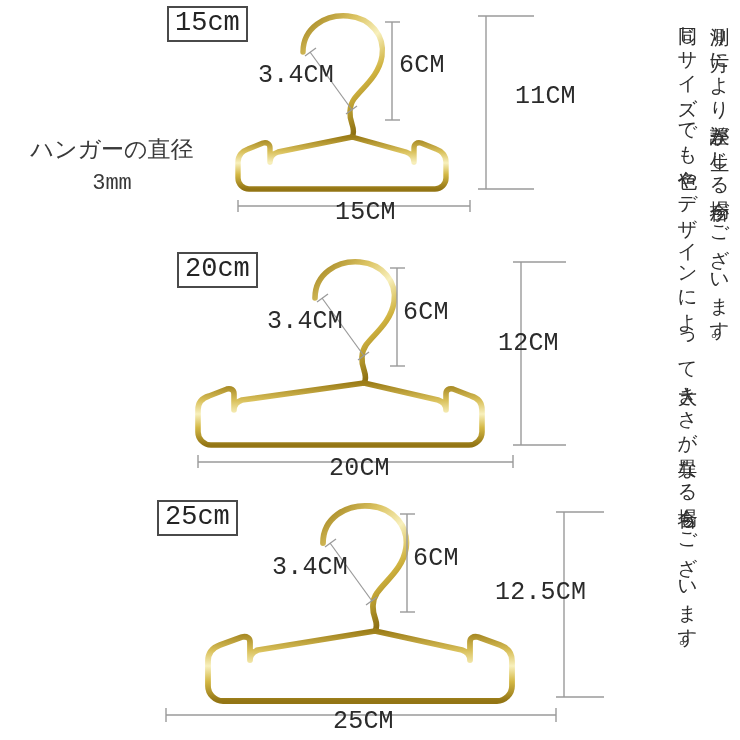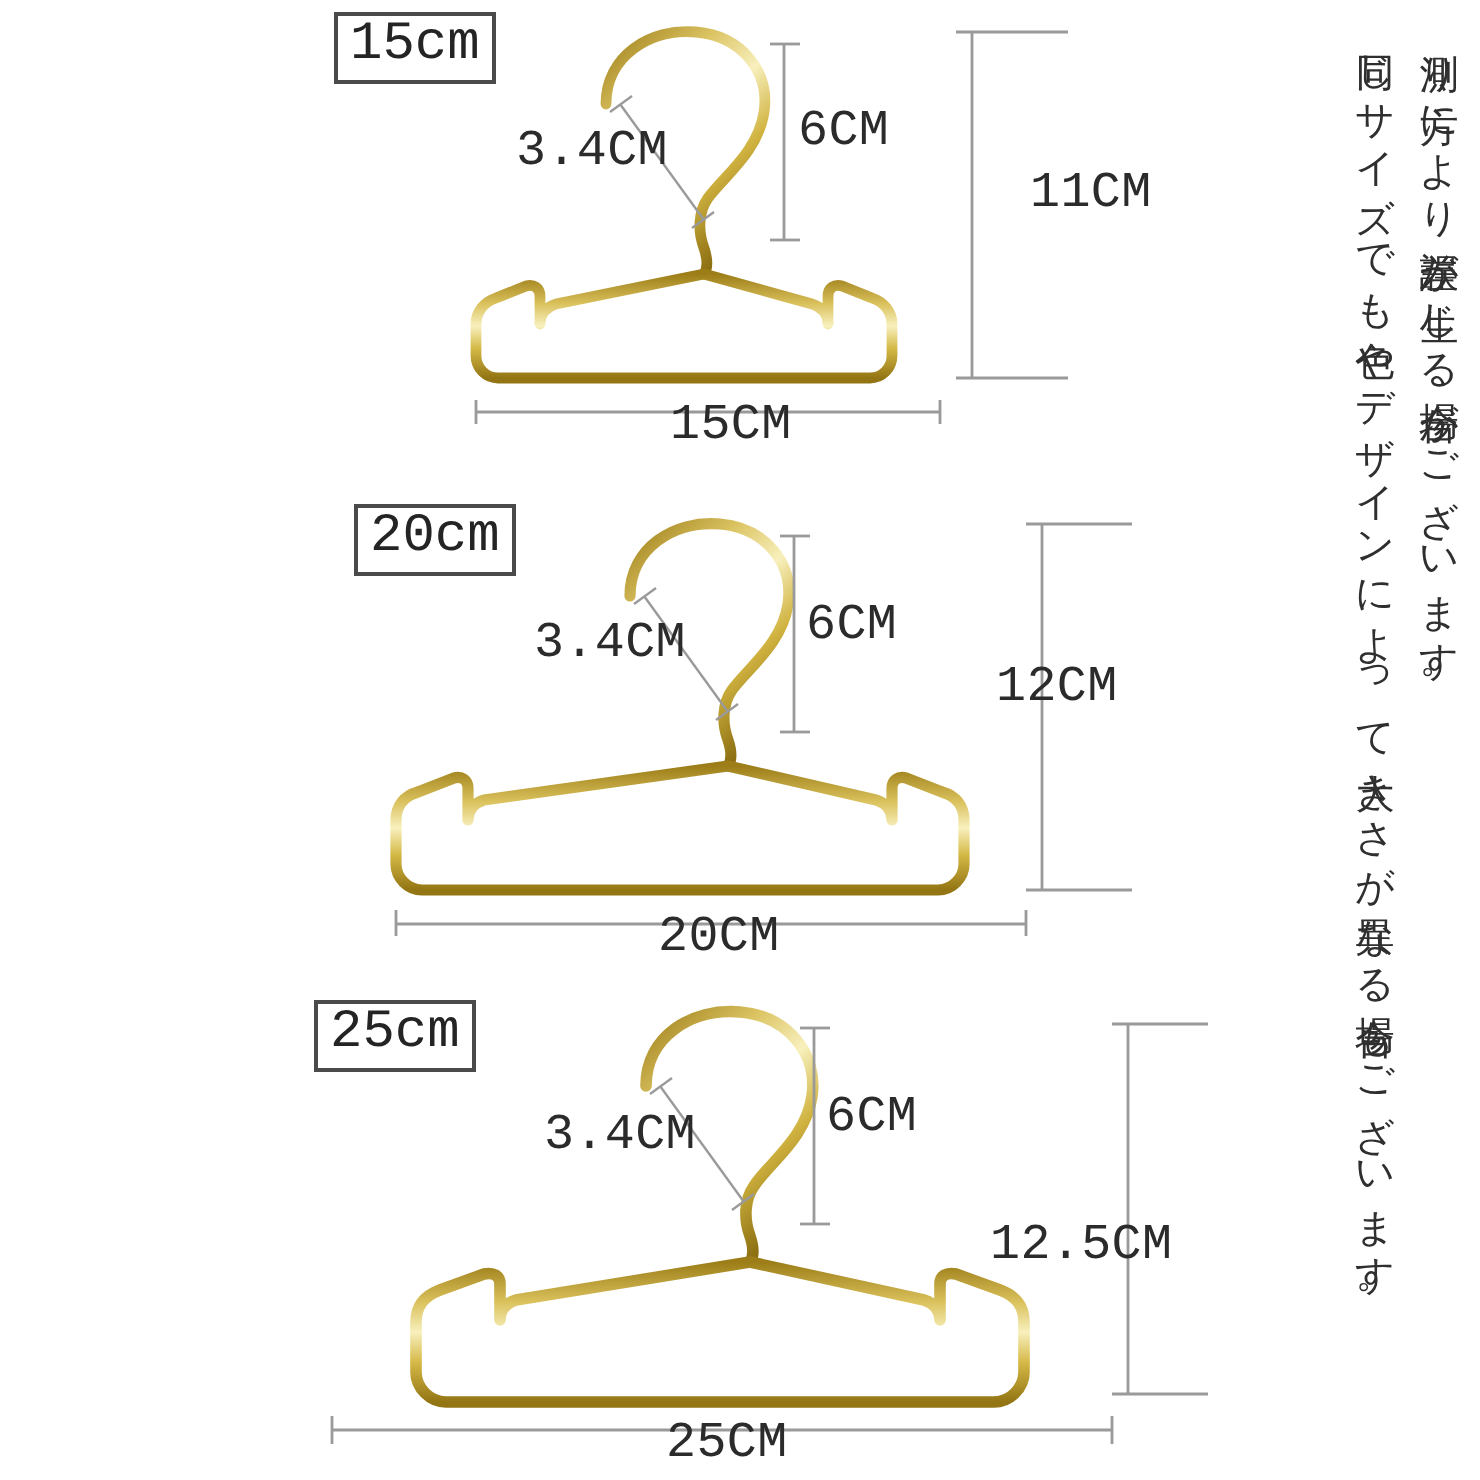--- a/index.html
+++ b/index.html
@@ -200,32 +200,36 @@
       <line x1="330" y1="543" x2="372" y2="601" stroke-width="1.2"></line>
       <line x1="325" y1="547" x2="336" y2="539" stroke-width="1.2"></line>
       <line x1="366" y1="605" x2="377" y2="597" stroke-width="1.2"></line>
     </g>
   </svg>
 
   <div class="size-badge" style="left:167px; top:6px;">15cm</div>
   <div class="size-badge" style="left:177px; top:252px;">20cm</div>
   <div class="size-badge" style="left:157px; top:500px;">25cm</div>
 
+  <div class="diameter-note" style="left:22px; top:135px; width:180px;">
+    <div>ハンガーの直径</div>
+    <div class="d-sub">3mm</div>
+  </div>
 
   <div class="dim-label" style="left:335px; top:198px;">15CM</div>
   <div class="dim-label" style="left:515px; top:82px;">11CM</div>
   <div class="dim-label" style="left:399px; top:51px;">6CM</div>
   <div class="dim-label" style="left:258px; top:61px;">3.4CM</div>
 
   <div class="dim-label" style="left:329px; top:454px;">20CM</div>
   <div class="dim-label" style="left:498px; top:329px;">12CM</div>
   <div class="dim-label" style="left:403px; top:298px;">6CM</div>
   <div class="dim-label" style="left:267px; top:307px;">3.4CM</div>
 
   <div class="dim-label" style="left:333px; top:707px;">25CM</div>
-  <div class="dim-label" style="left:495px; top:608px;">12.5CM</div>
+  <div class="dim-label" style="left:495px; top:578px;">12.5CM</div>
   <div class="dim-label" style="left:413px; top:544px;">6CM</div>
   <div class="dim-label" style="left:272px; top:553px;">3.4CM</div>
 
   <div class="vnote" style="right:8px; top:12px; height:716px;">測り方により誤差が生じる場合がございます。</div>
   <div class="vnote" style="right:40px; top:12px; height:716px;">同じサイズでも色やデザインによって大きさが異なる場合もございます。</div>
 
 </div>
 
 </body></html>

